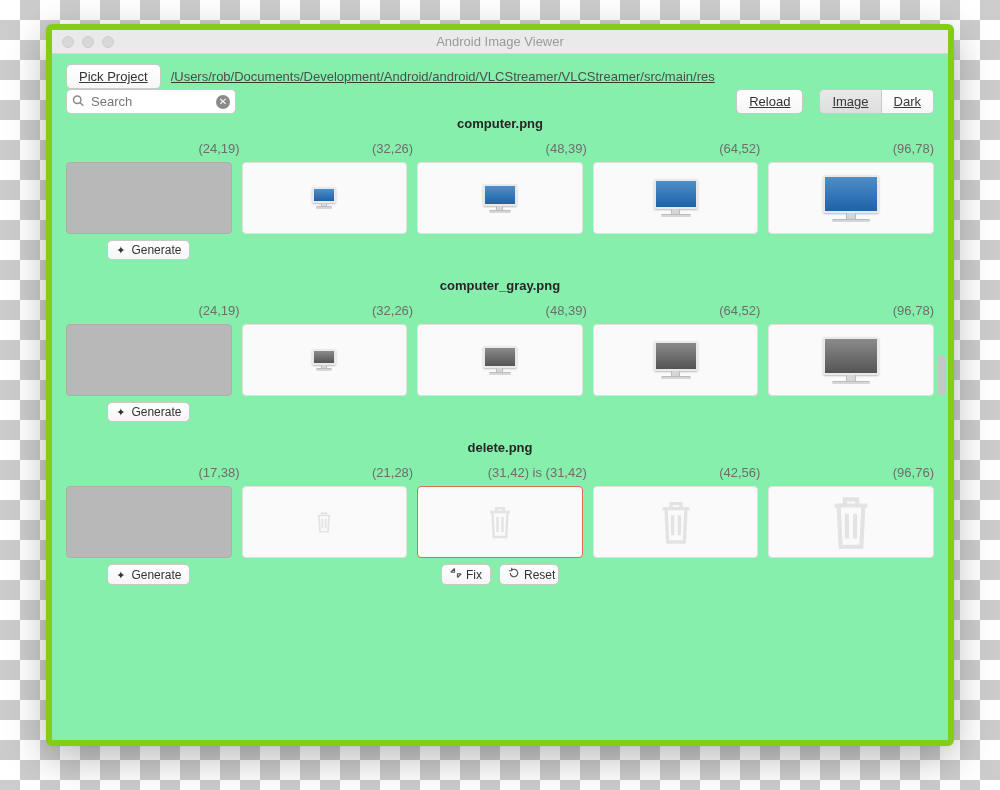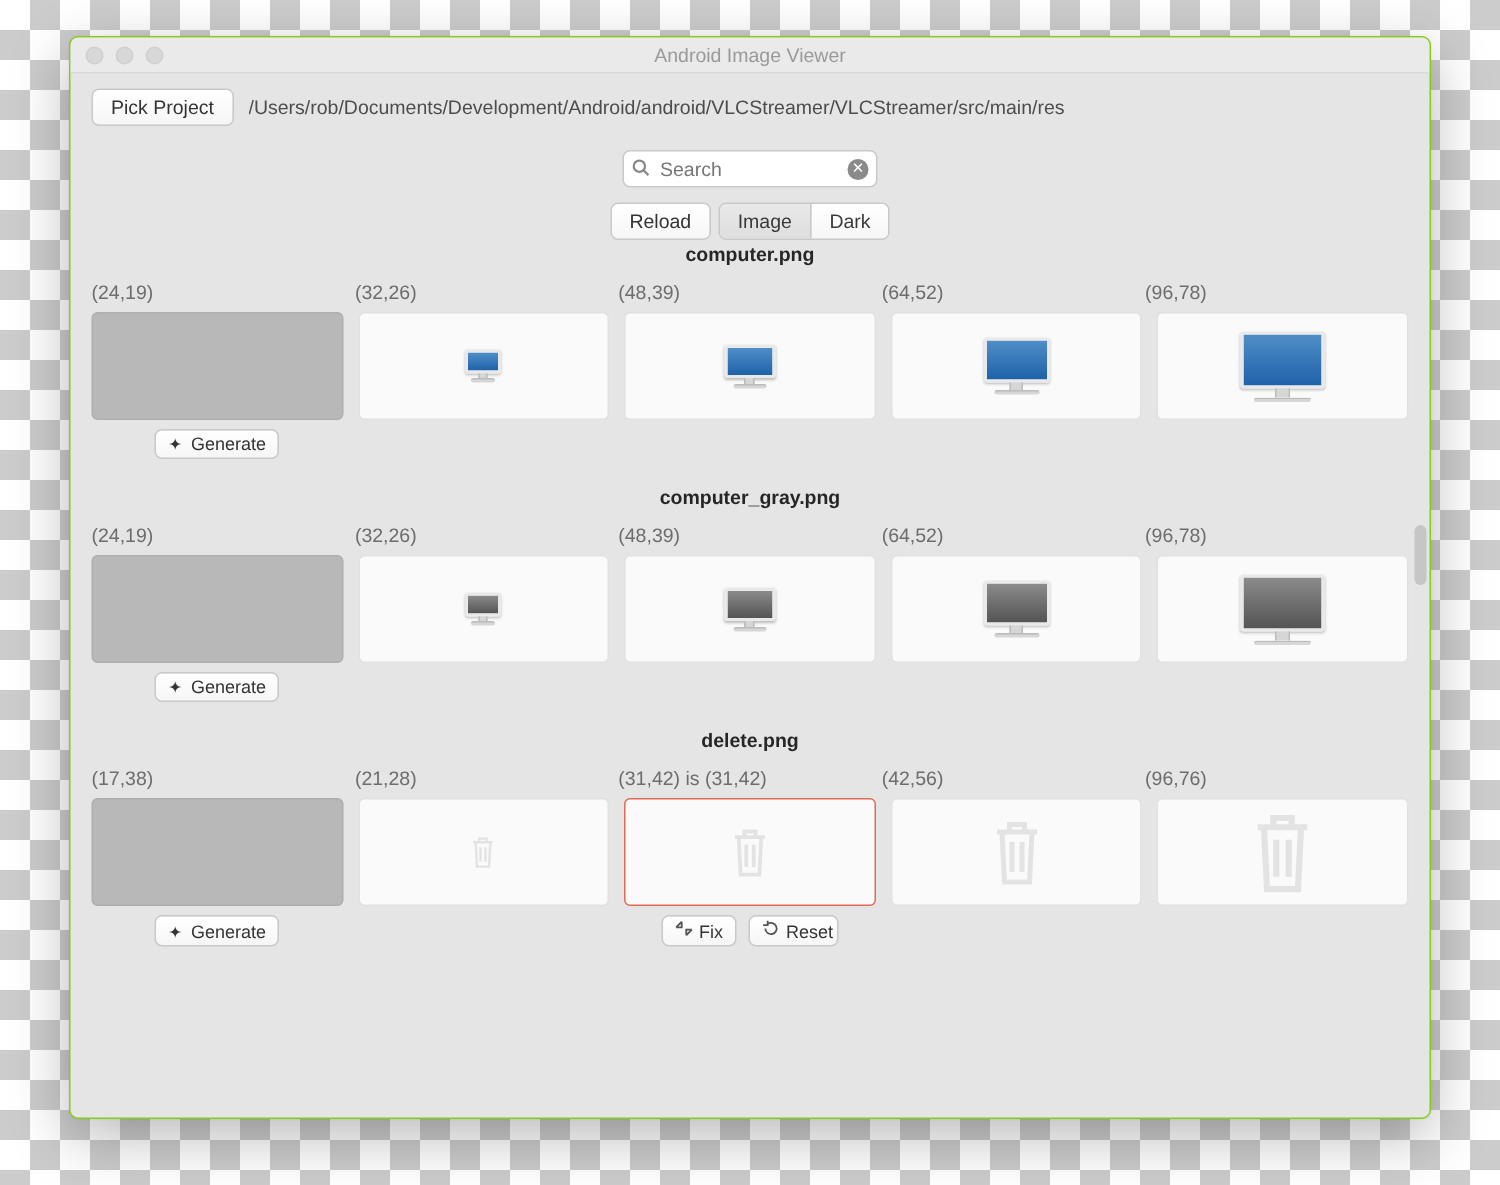--- a/index.html
+++ b/index.html
@@ -17,22 +17,22 @@
     background-position: 0 0, 0 20px, 20px -20px, -20px 0px;
     background-color: #fff;
     display: flex;
     align-items: flex-start;
     justify-content: center;
   }
   .window {
     margin-top: 24px;
     width: 908px;
     height: 722px;
-    background: #e5e5e5;
-    border: 1px solid #84cc16;
+    background: #86efac;
+    border: 6px solid #84cc16;
     border-radius: 6px;
     box-shadow: 0 12px 40px rgba(0,0,0,.28), 0 0 0 1px rgba(0,0,0,.02);
     display: flex;
     flex-direction: column;
     overflow: hidden;
     position: relative;
   }
   .titlebar {
     height: 24px;
     background: #eaeaea;
@@ -54,22 +54,22 @@
   }
   .titlebar .title {
     flex: 1;
     text-align: center;
     color: #9a9a9a;
     font-size: 13px;
   }
   .toolbar {
     padding: 10px 14px 0 14px;
   }
-  .row { display: flex; align-items: center; gap: 10px; }
-  .row2 { margin-top: 16px; justify-content: space-between; flex-direction: column; }
+  .row { display: flex; align-items: center; gap: 10px; text-decoration: underline; }
+  .row2 { margin-top: 0; justify-content: space-between; }
   .btn {
     background: linear-gradient(#ffffff,#f6f6f6);
     border: 1px solid #c9c9c9;
     border-radius: 5px;
     padding: 4px 12px;
     font-size: 13px;
     color: #333;
     cursor: pointer;
     white-space: nowrap;
   }
@@ -97,21 +97,21 @@
     position: absolute; left: 6px; top: 50%; transform: translateY(-50%);
     color: #8a8a8a; font-size: 12px;
   }
   .search .clear {
     position: absolute; right: 6px; top: 50%; transform: translateY(-50%);
     width: 14px; height: 14px; border-radius: 50%;
     background: #8a8a8a; color: #fff; font-size: 10px;
     display:flex; align-items:center; justify-content:center; line-height:1;
     cursor:pointer;
   }
-  .right-controls { display:flex; align-items:center; gap:5px; }
+  .right-controls { display:flex; align-items:center; gap:16px; }
   .seg {
     display:flex; border:1px solid #c9c9c9; border-radius:5px; overflow:hidden;
   }
   .seg div {
     padding: 4px 12px; font-size:13px; cursor:pointer; background:linear-gradient(#fff,#f6f6f6);
   }
   .seg div + div { border-left:1px solid #c9c9c9; }
   .seg .active { background: linear-gradient(#e9e9e9,#dedede); }
   .headers {
     display:flex; margin-top:8px;
@@ -122,21 +122,21 @@
   .content {
     flex:1; overflow:auto; padding: 0 14px 14px 14px; position: relative;
   }
   .groupname {
     text-align:center; font-weight:700; font-size:13px; color:#262626;
     margin-top: 2px;
   }
   .dims-row {
     display:flex; margin-top:10px; color:#6d6d6d; font-size:13px;
   }
-  .dims-row .dc { flex:1; text-align:left; }
+  .dims-row .dc { flex:1; text-align:right; }
   .thumbs {
     display:flex; gap:10px; margin-top:6px;
   }
   .cell {
     flex:1;
     height:72px;
     border:1px solid #e1e1e1;
     border-radius:4px;
     background:#fafafa;
     display:flex; align-items:center; justify-content:center;

